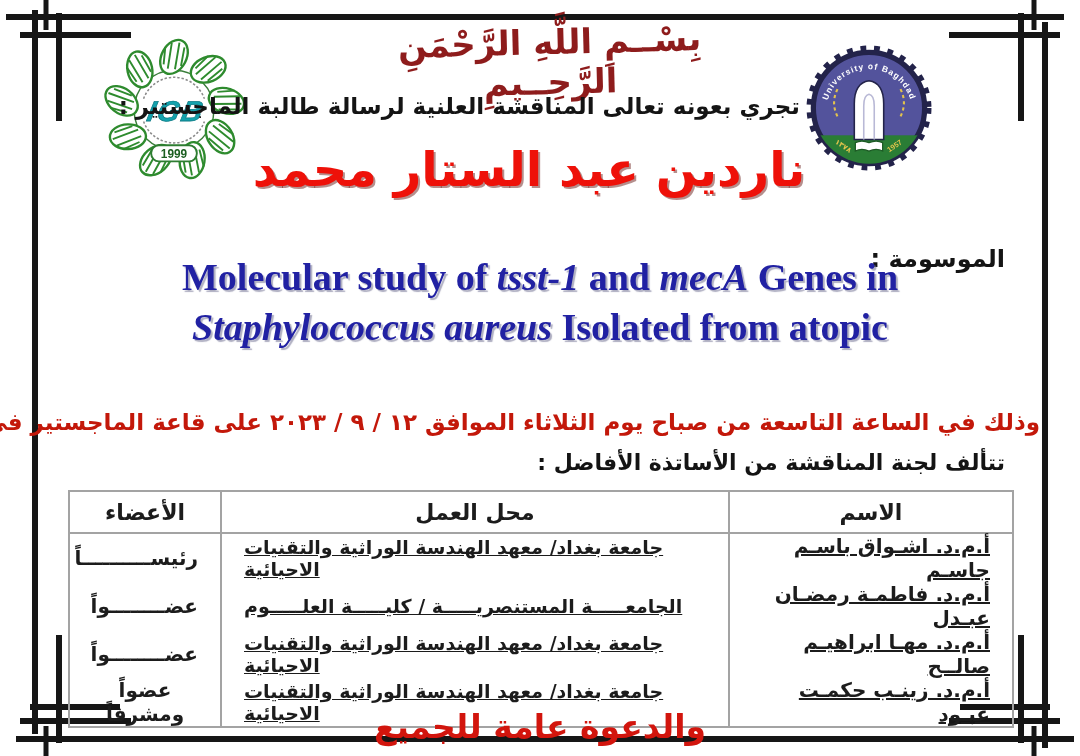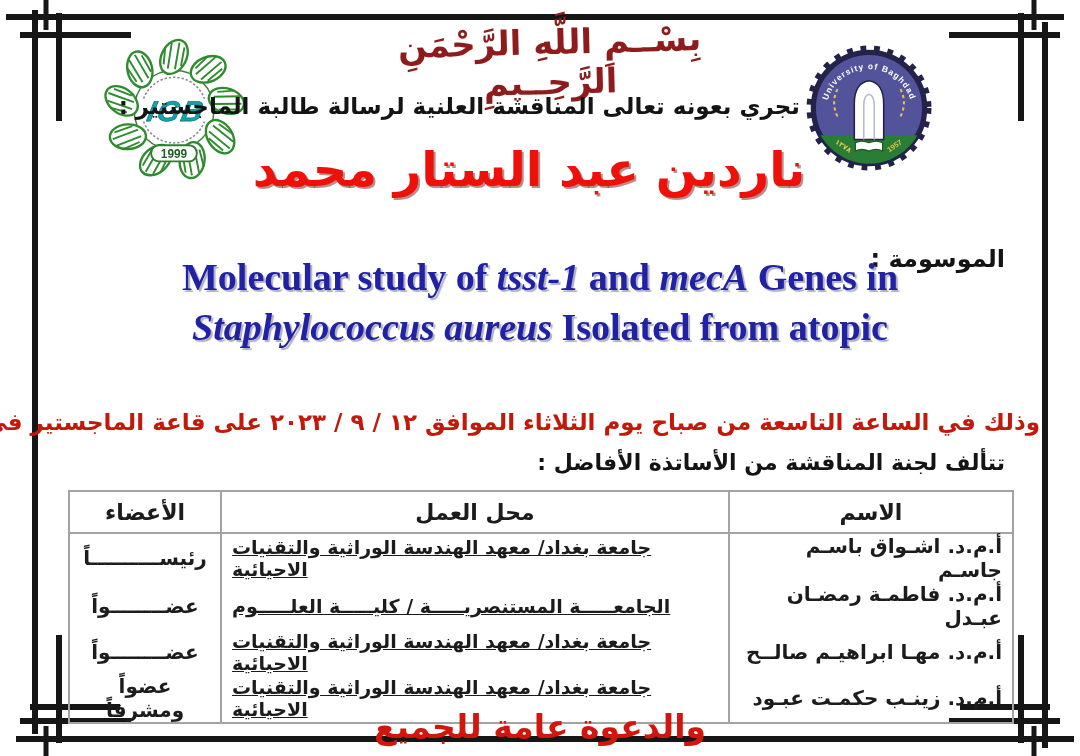--- a/index.html
+++ b/index.html
@@ -48,28 +48,28 @@
     font-size:33px;font-weight:bold;color:#d2150d;letter-spacing:1px;margin-top:20px;
   }
   
   .ctable{
     position:absolute;left:68px;top:490px;width:944px;
     border-collapse:collapse;direction:rtl;table-layout:fixed;
     font-family:"DejaVu Sans",sans-serif;color:#1c1c1c;
   }
   .ctable,.ctable th,.ctable td{border:0;}
   .ctable{border:2px solid #a3a3a3;}
-  .ctable th,.ctable td{border-left:2px solid #a3a3a3;padding:0 10px;}
+  .ctable th,.ctable td{border-left:2px solid #a3a3a3;padding:0 22px;}
   .ctable th:last-child,.ctable td:last-child{border-left:none;}
   .ctable th{
     height:40px;font-size:22px;font-weight:bold;text-align:center;
     border-bottom:2px solid #a3a3a3;
   }
   .ctable td{height:36px;font-size:20px;font-weight:bold;vertical-align:middle;margin-top:23px;}
-  .ctable td.c-name{text-align:right;}
+  .ctable td.c-name{text-align:right;text-decoration:underline;}
   .ctable td.c-work{text-align:left;font-size:19px;text-decoration:underline;}
   .ctable td.c-role{text-align:center;}
 </style>
 </head>
 <body>
 
 <div class="page">
 
   <svg class="frame" width="1080" height="756" viewBox="0 0 1080 756" aria-hidden="true">
     <g stroke="#161616" stroke-width="6">

